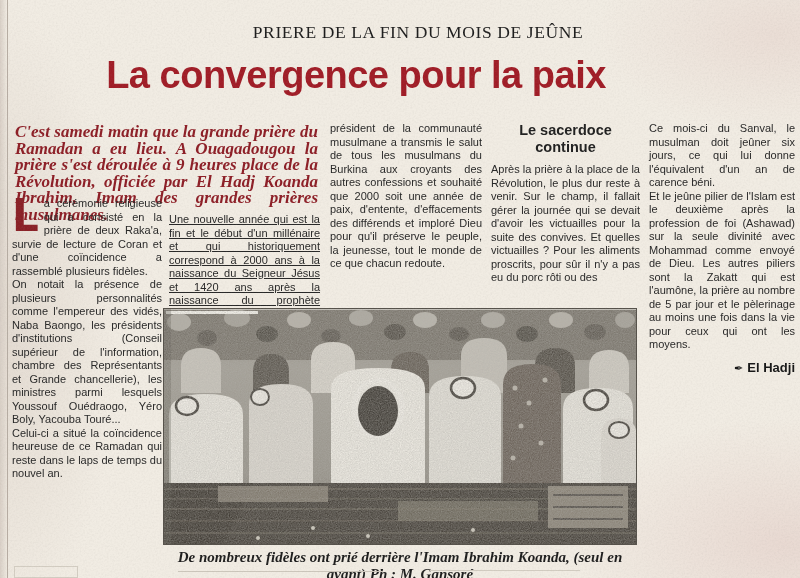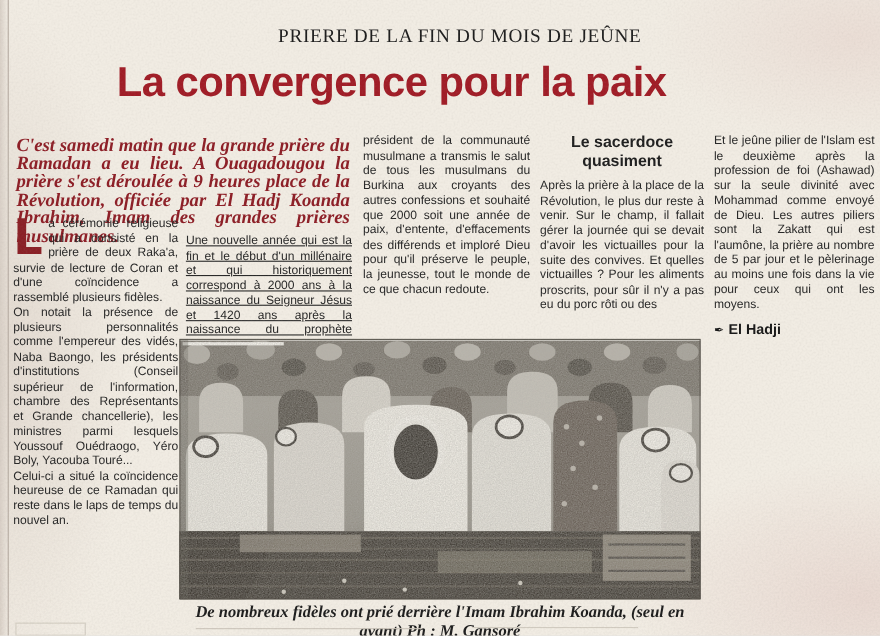--- a/index.html
+++ b/index.html
@@ -64,21 +64,21 @@
   
   .photo{position:absolute;left:163px;top:308px;width:474px;height:237px;}
   .photo svg{display:block;}
   .caption{
     position:absolute;left:163px;top:549px;width:474px;text-align:center;
     font-family:"Liberation Serif",serif;font-style:italic;font-weight:bold;
     font-size:15px;color:#1d1d1d;
   }
 
   
-  .byline{margin-top:8px;font-weight:bold;color:#161616;}
+  .byline{margin-top:8px;text-align:right;font-weight:bold;color:#161616;}
   .byline .b1{font-size:13px;line-height:16px;}
   .pen{font-family:"DejaVu Sans",sans-serif;font-size:11px;margin-right:4px;}
 </style>
 </head>
 <body>
 
 <div id="page">
 
   <div class="scan-left"></div>
 
@@ -95,25 +95,26 @@
 
   <div class="col c2">
     <p>Une nouvelle année qui est la fin et le début d'un millénaire et qui historiquement correspond à 2000 ans à la naissance du Seigneur Jésus et 1420 ans après la naissance du prophète Mohammed (.S.A.W.). Le</p>
   </div>
 
   <div class="col c3">
     <p>président de la communauté musulmane a transmis le salut de tous les musulmans du Burkina aux croyants des autres confessions et souhaité que 2000 soit une année de paix, d'entente, d'effacements des différends et imploré Dieu pour qu'il préserve le peuple, la jeunesse, tout le monde de ce que chacun redoute.</p>
   </div>
 
   <div class="col c4">
-    <h2 class="subhead">Le sacerdoce quasiment</h2>
+    <h2 class="subhead">Le sacerdoce continue</h2>
     <p>Après la prière à la place de la Révolution, le plus dur reste à venir. Sur le champ, il fallait gérer la journée qui se devait d'avoir les victuailles pour la suite des convives. Et quelles victuailles ? Pour les aliments proscrits, pour sûr il n'y a pas eu du porc rôti ou des</p>
   </div>
 
   <div class="col c5">
+    <p>Ce mois-ci du Sanval, le musulman doit jeûner six jours, ce qui lui donne l'équivalent d'un an de carence béni.</p>
     <p>Et le jeûne pilier de l'Islam est le deuxième après la profession de foi (Ashawad) sur la seule divinité avec Mohammad comme envoyé de Dieu. Les autres piliers sont la Zakatt qui est l'aumône, la prière au nombre de 5 par jour et le pèlerinage au moins une fois dans la vie pour ceux qui ont les moyens.</p>
     <div class="byline">
       <div class="b1"><span class="pen">✒</span><span>El Hadji</span></div>
 
     </div>
   </div>
 
   <div class="photo">
     <svg width="474" height="237" viewBox="0 0 474 237">
       <defs>

